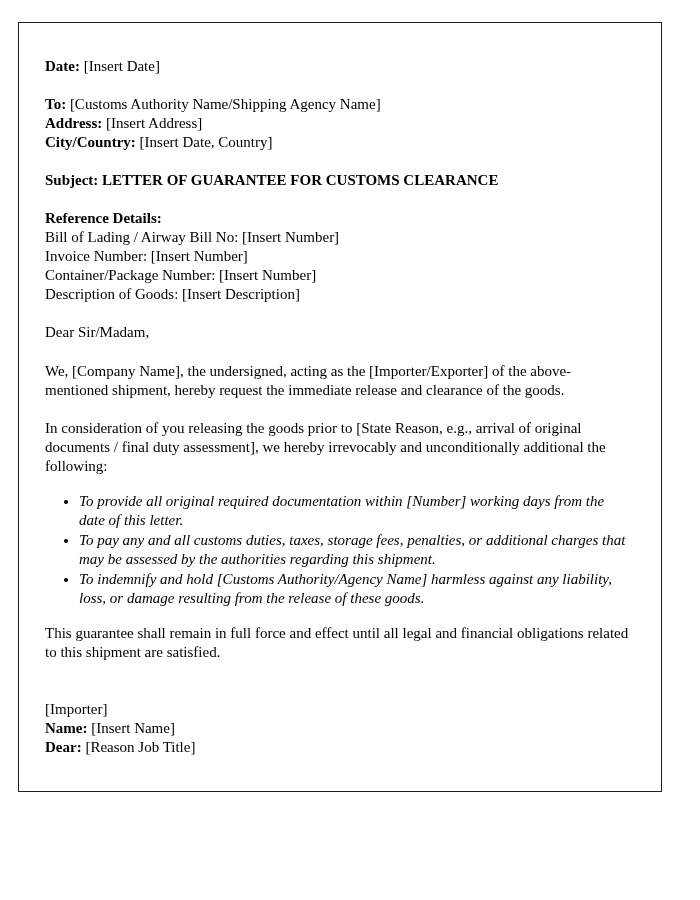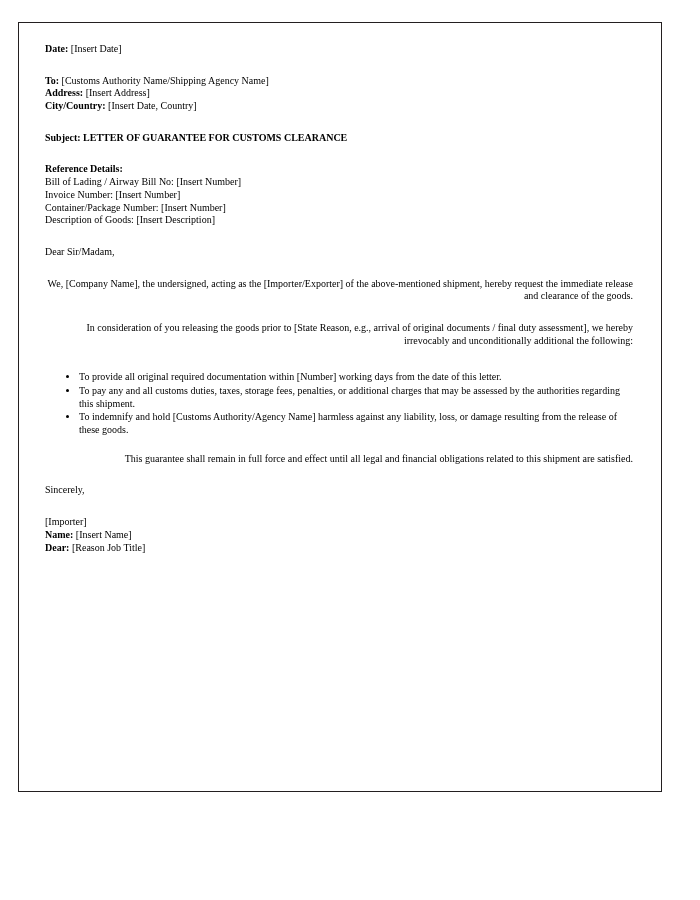--- a/index.html
+++ b/index.html
@@ -25,43 +25,44 @@
     left: 18px;
     top: 22px;
     width: 644px;
     height: 770px;
     border: 1px solid #231f20;
     box-sizing: border-box;
   }
   .doc-body {
     position: absolute;
     left: 45px;
-    top: 43px;
+    top: 57px;
     width: 588px;
-    font-size: 10px;
+    font-size: 15px;
     line-height: 1.27;
   }
   .blk {
     margin: 0 0 0 0;
   }
   .gap-lg { height: 19px; }
   .gap-md { height: 16px; }
   b, .b { font-weight: bold; }
   .line { white-space: normal; }
   ul.commitments {
     margin: 0;
     padding-left: 34px;
     list-style-type: disc;
   }
   ul.commitments li {
-    margin: 8px 0 0 0;
+    margin: 0 0 0 0;
     padding: 0;
+    font-style: italic;
   }
   ul.commitments li + li { margin-top: 1px; }
-  .para { text-align: right; }
+  .para { text-align: left; }
   .sig-line { }
 </style>
 </head>
 <body>
 
 <div class="page">
   <div class="doc-frame"></div>
 
   <div class="doc-body">
 
@@ -121,21 +122,20 @@
       <li>To pay any and all customs duties, taxes, storage fees, penalties, or additional charges that may be assessed by the authorities regarding this shipment.</li>
       <li>To indemnify and hold [Customs Authority/Agency Name] harmless against any liability, loss, or damage resulting from the release of these goods.</li>
     </ul>
 
     <div class="gap-md"></div>
 
     <div class="blk para">This guarantee shall remain in full force and effect until all legal and financial obligations related to this shipment are satisfied.</div>
 
     <div class="gap-lg"></div>
 
-    <div class="blk">Sincerely,</div>
 
     <div class="gap-lg"></div>
 
     <div class="blk sig-line">[Importer]</div>
     <div class="blk sig-line">
       <span class="b">Name:</span> 
       <span>[Insert Name]</span>
     </div>
     <div class="blk sig-line">
       <span class="b">Dear:</span> 

